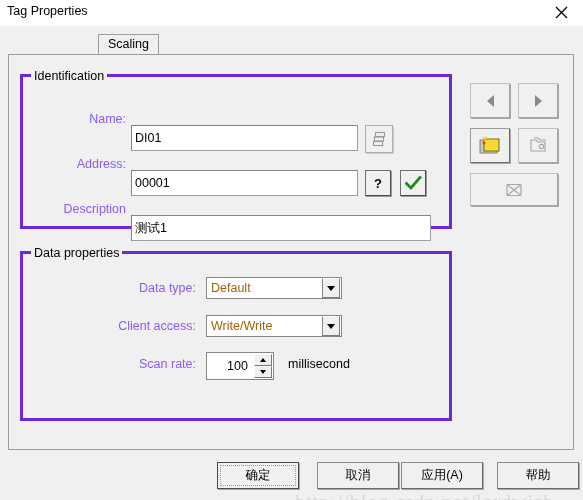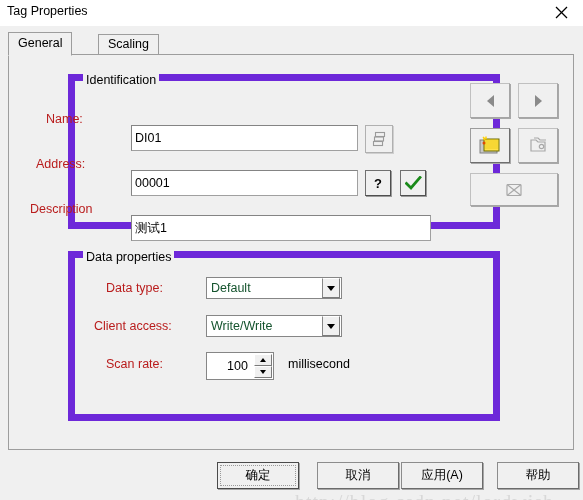--- a/index.html
+++ b/index.html
@@ -104,22 +104,21 @@
     box-sizing: border-box;
     border: 1px solid #9d9d9d;
     border-top: 1px solid #9d9d9d;
     background: #f0f0f0;
   }
 
   
   .groupbox {
     position: absolute;
     box-sizing: border-box;
-    border: 7px solid #6d28d9;
-    margin-left: 48px;
+    border: 3px solid #6d28d9;
   }
   .group-title {
     position: absolute;
     top: -8px; left: 8px;
     background: #f0f0f0;
     padding: 0 3px;
     font-size: 12.5px;
     color: #000;
     white-space: nowrap;
   }
@@ -129,21 +128,22 @@
   }
   #grp-dataprops {
     left: 20px; top: 225px;
     width: 432px; height: 170px;
   }
 
   
   .fld-label {
     position: absolute;
     font-size: 12.5px;
-    color: #b91c1c;
+    color: #8b5cf6;
+    text-align: right;
     white-space: nowrap;
   }
 
   
   .textbox {
     position: absolute;
     box-sizing: border-box;
     background: #ffffff;
     border: 1px solid #a0a0a0;
     border-top-color: #848484;
@@ -185,21 +185,21 @@
     background: #ffffff;
     border: 1px solid #868686;
     display: flex;
     align-items: center;
     cursor: default;
   }
   .combo .combo-text {
     flex: 1 1 auto;
     padding-left: 4px;
     font-size: 12.5px;
-    color: #14532d;
+    color: #a16207;
     white-space: nowrap;
     overflow: hidden;
   }
   .combo .combo-arrow {
     width: 18px;
     height: 100%;
     box-sizing: border-box;
     background: #f0f0f0;
     border-left: 1px solid #868686;
     border-top: 1px solid #ffffff;
@@ -360,21 +360,20 @@
       <svg width="13" height="13" viewBox="0 0 13 13">
         <line x1="1" y1="1" x2="12" y2="12" stroke="#000" stroke-width="1.3"></line>
         <line x1="12" y1="1" x2="1" y2="12" stroke="#000" stroke-width="1.3"></line>
       </svg>
     </div>
   </div>
 
   <div id="dialog-body">
 
     <div id="tabstrip">
-      <div class="tab active" id="tab-general">General</div>
       <div class="tab" id="tab-scaling">Scaling</div>
     </div>
 
     <div id="tabpage"></div>
 
     <div class="groupbox" id="grp-identification">
       <div class="group-title">Identification</div>
     </div>
 
     <div class="fld-label" style="left:46px; top:86px; width:80px;">Name:</div>

